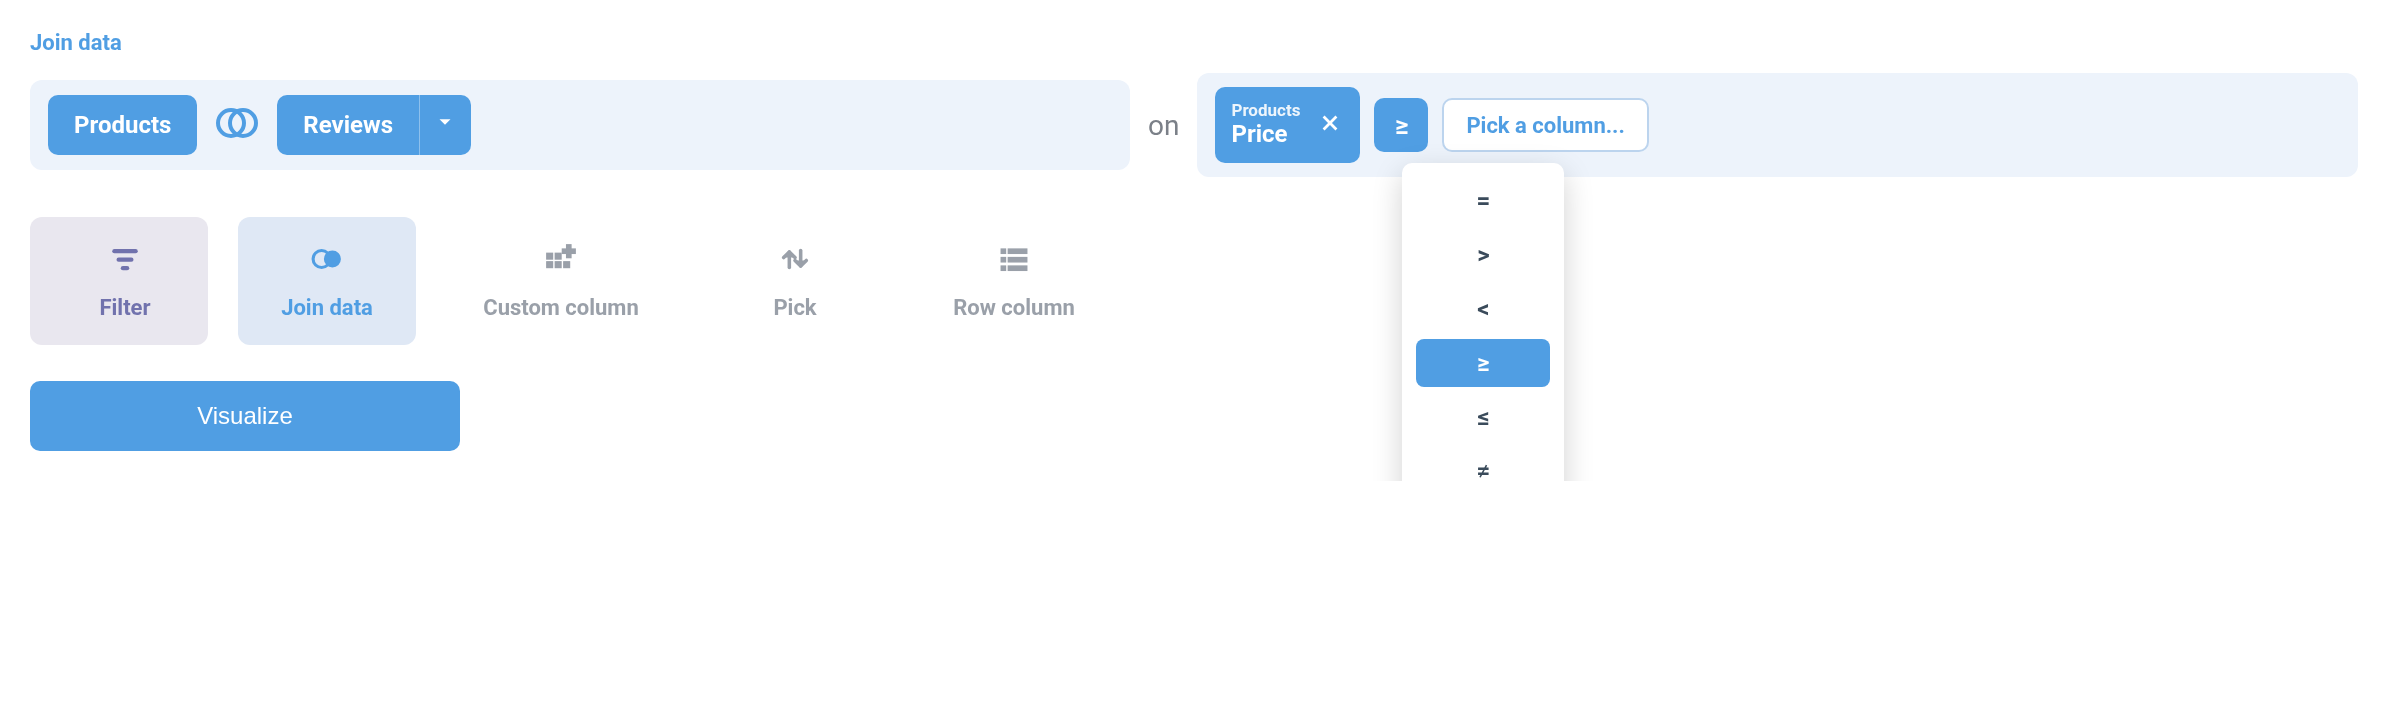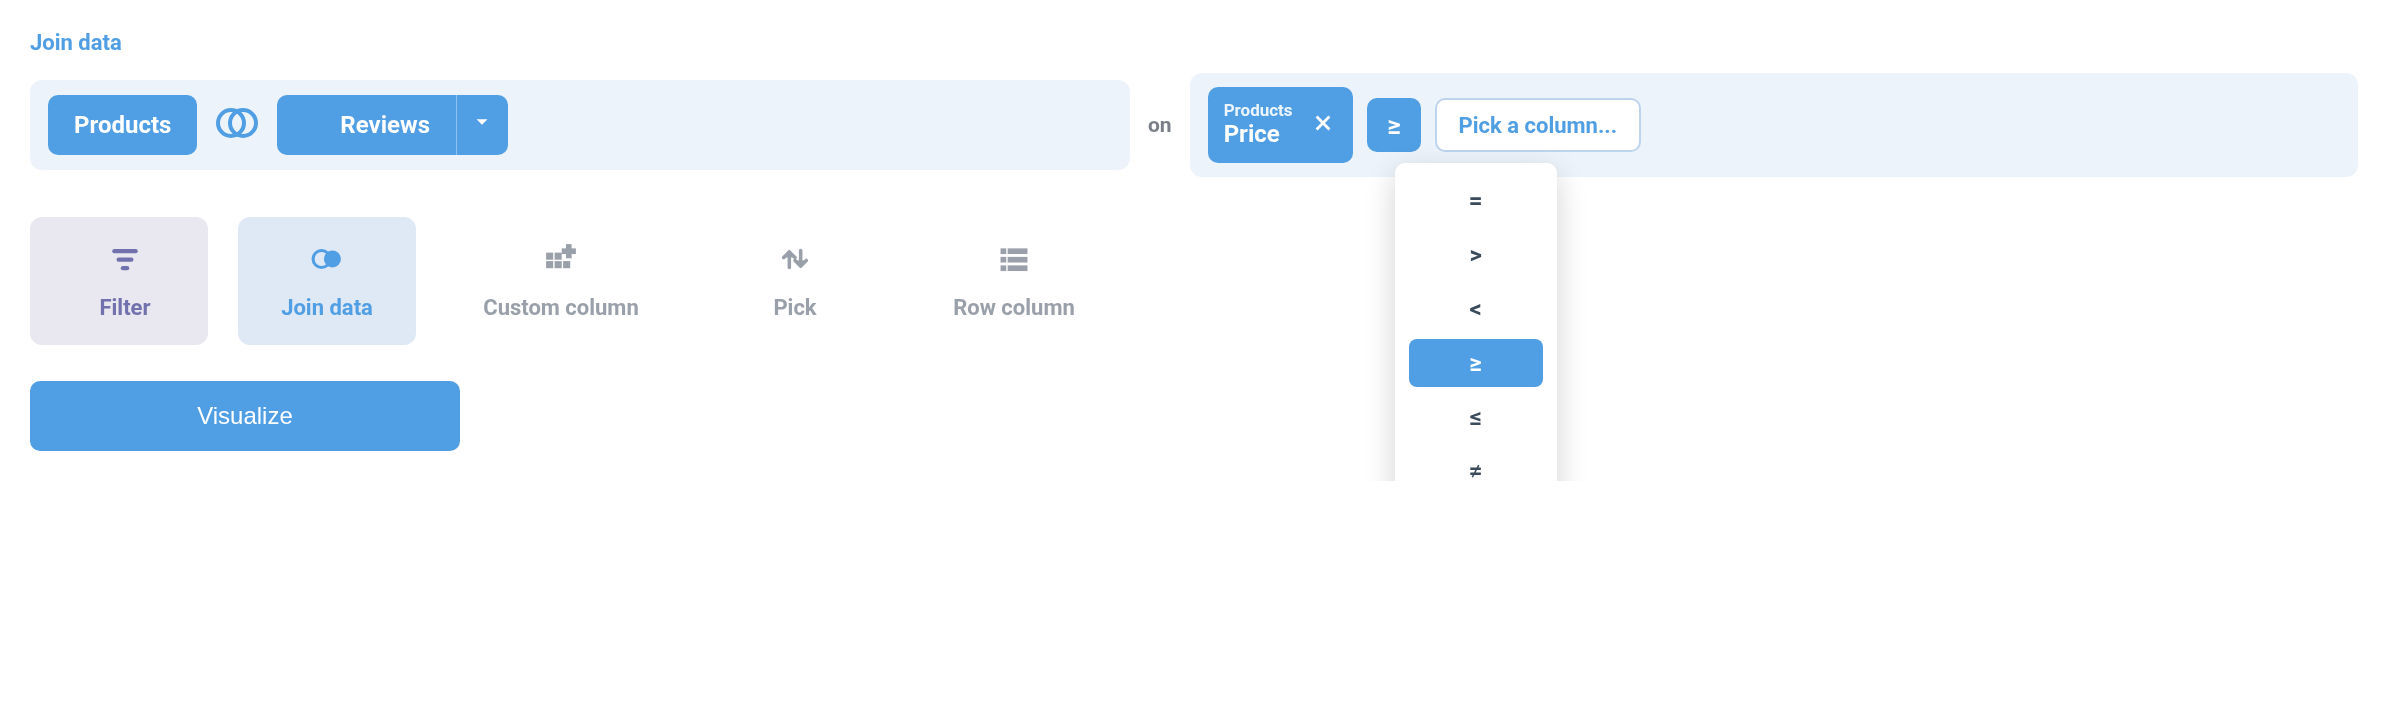--- a/index.html
+++ b/index.html
@@ -22,23 +22,23 @@
   body{padding:30px;}
 
   .section-title{color:var(--blue-500);font-size:22px;font-weight:700;margin:0 0 18px 0;}
 
   .join-row{display:flex;align-items:center;gap:18px;}
 
   .panel{background:var(--blue-50);border-radius:12px;padding:14px 18px;display:flex;align-items:center;min-height:90px;}
   .panel-left{flex:0 0 1100px;}
   .panel-right{flex:1;position:relative;}
 
-  .on-label{color:var(--gray-600);font-size:21px;font-weight:700;}
-
-  .chip{background:var(--blue-500);color:#fff;border-radius:10px;height:60px;display:flex;align-items:center;font-weight:700;font-size:24px;padding-left:37px;}
+  .on-label{color:var(--gray-600);font-size:28px;font-weight:400;}
+
+  .chip{background:var(--blue-500);color:#fff;border-radius:10px;height:60px;display:flex;align-items:center;font-weight:700;font-size:24px;}
   .chip-simple{padding:0 26px;}
   .chip-split{display:flex;align-items:stretch;}
   .chip-split .chip-main{padding:0 26px;display:flex;align-items:center;}
   .chip-split .chip-caret{width:52px;border-left:1px solid rgba(255,255,255,.35);display:flex;align-items:center;justify-content:center;}
   .chip-caret svg{width:22px;height:22px;fill:#fff;}
 
   .join-type{width:56px;height:56px;border-radius:50%;display:flex;align-items:center;justify-content:center;margin:0 12px;}
   .join-type svg{width:44px;height:44px;}
 
   .col-chip{background:var(--blue-500);color:#fff;border-radius:10px;height:76px;display:flex;align-items:center;padding:0 16px;gap:16px;}

